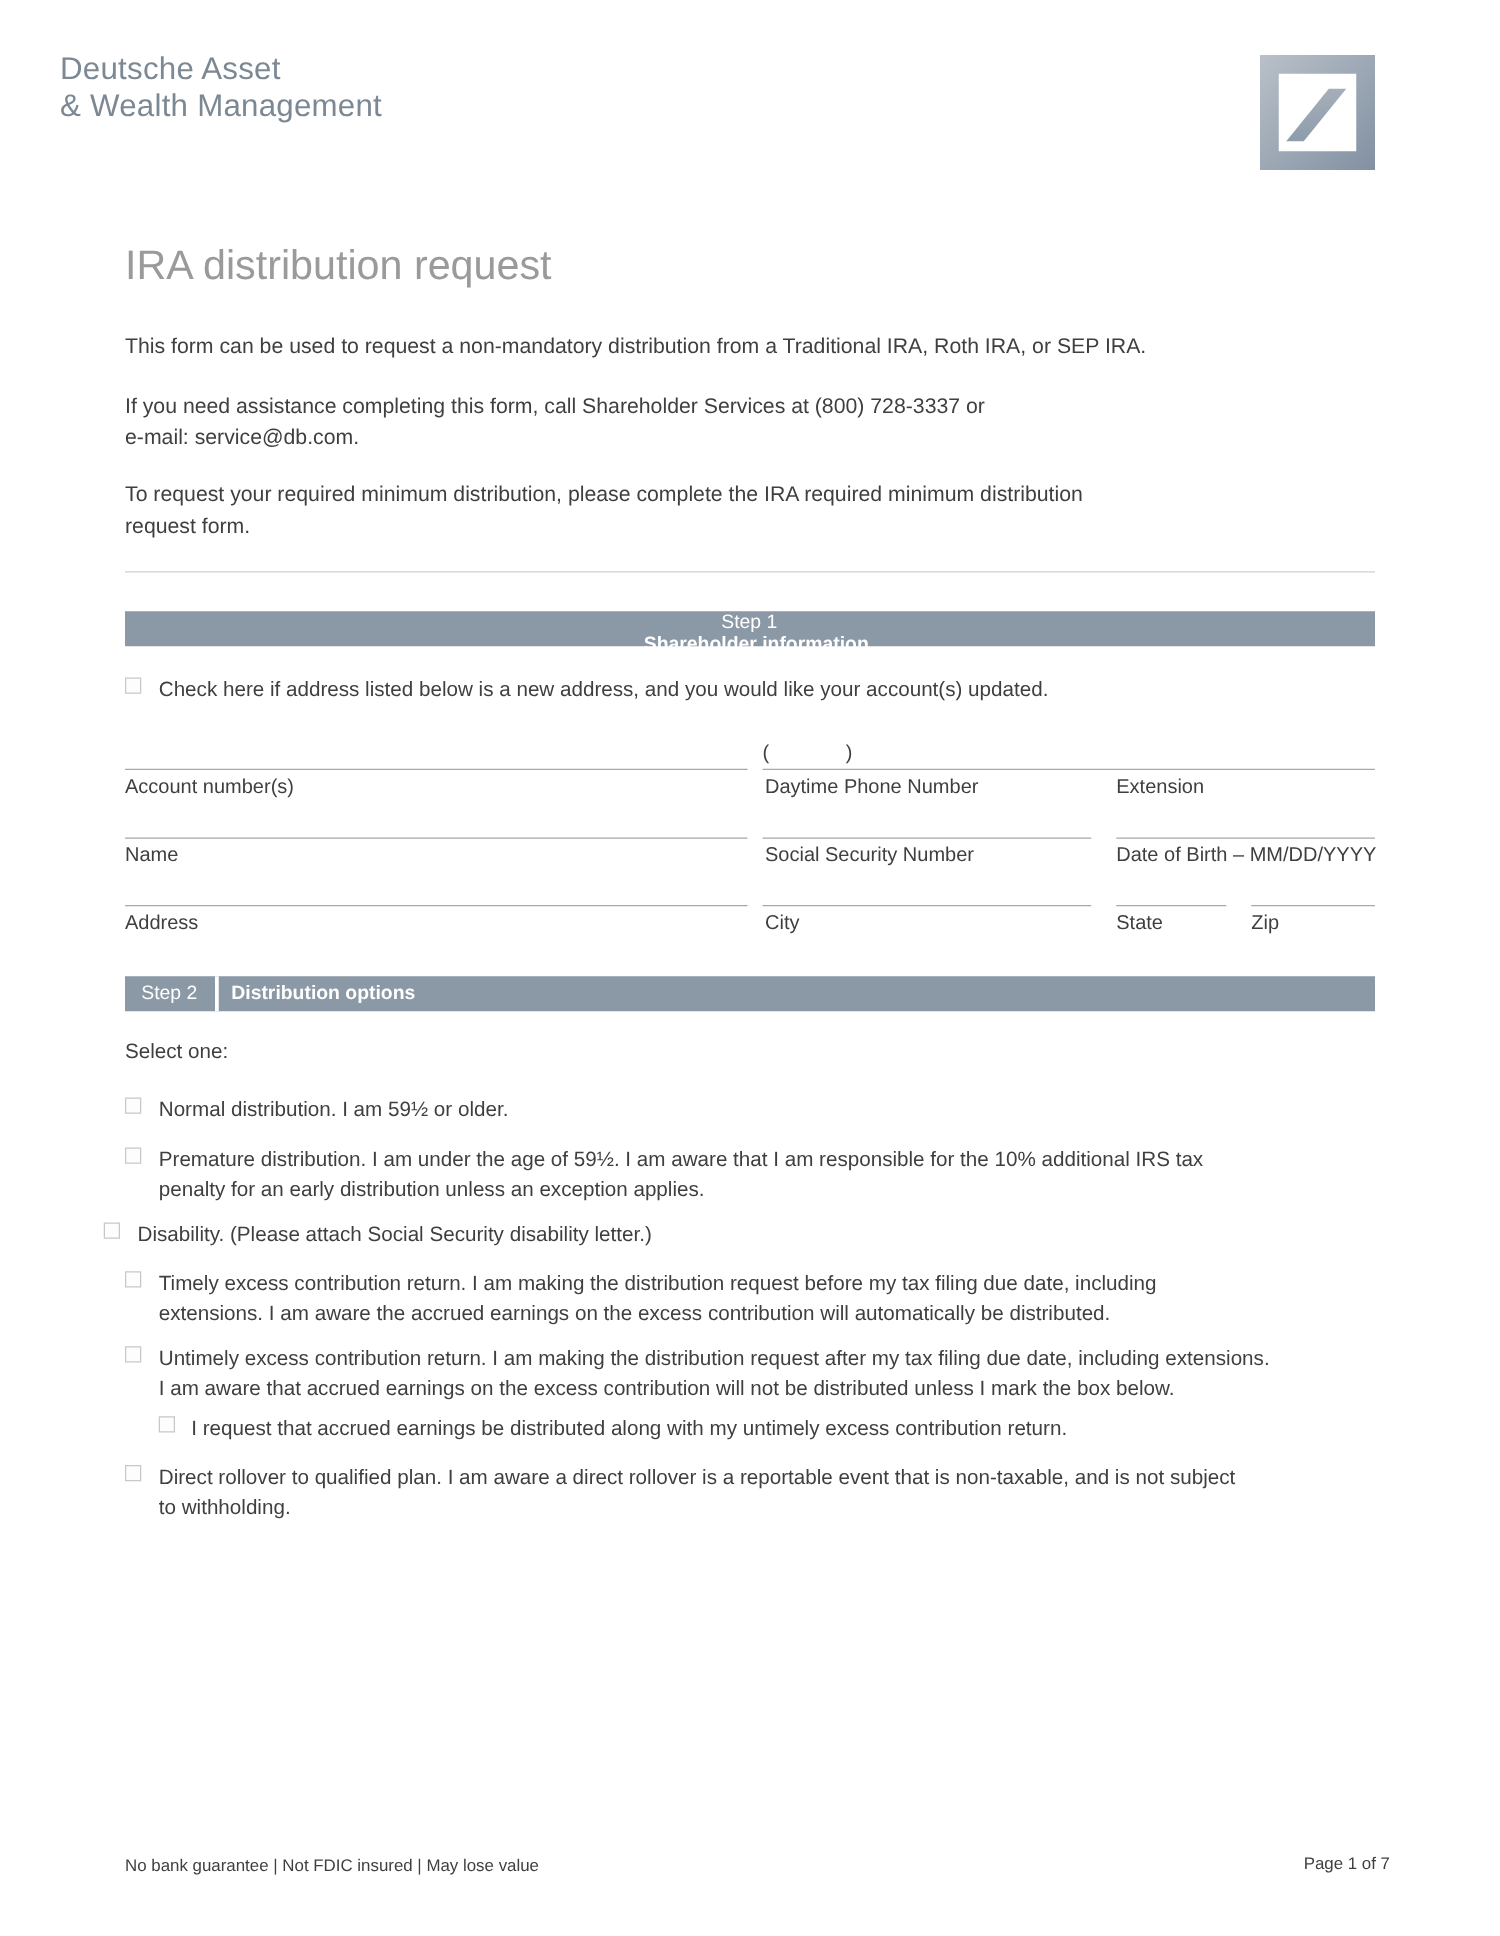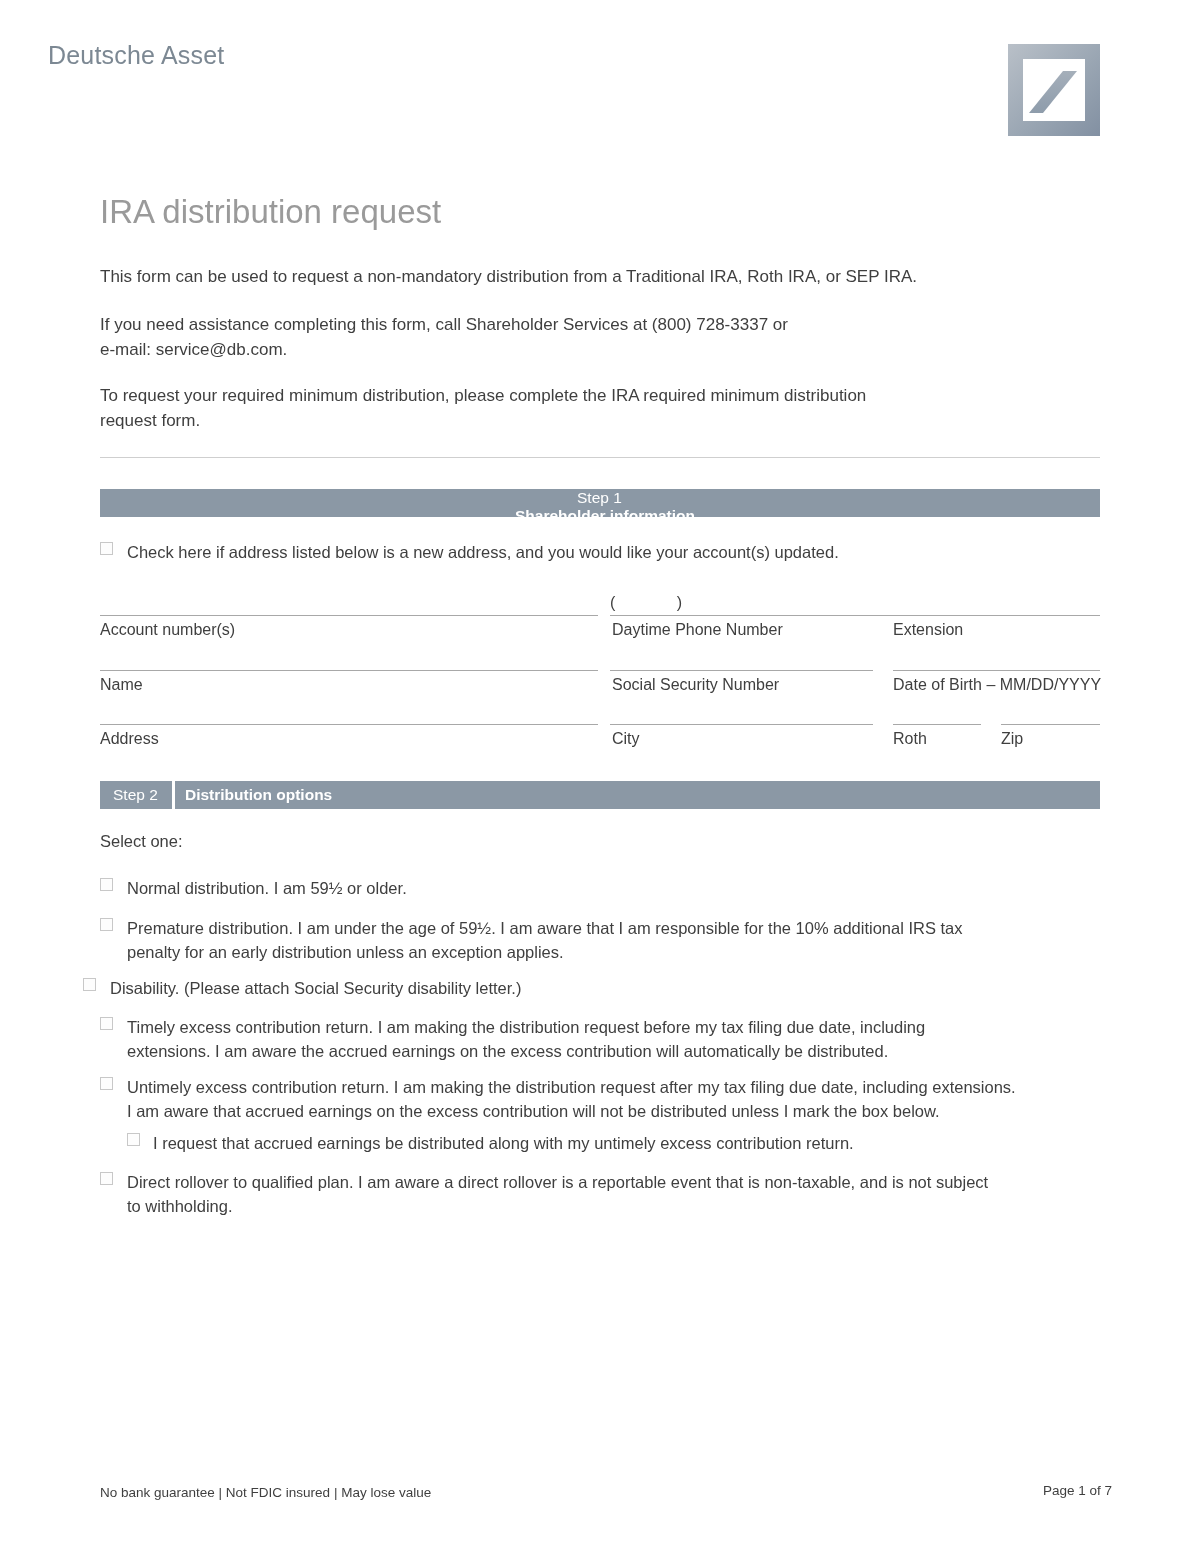--- a/index.html
+++ b/index.html
@@ -67,20 +67,21 @@
   .footer-disclaimer{position:absolute;left:100px;top:1485px;font-size:13.5px;color:var(--body-text);}
   .footer-page{position:absolute;right:88px;top:1483px;font-size:13.5px;color:var(--body-text);}
 </style>
 </head>
 <body>
 
 <div class="page">
 
   <div class="brand">
     <div>Deutsche Asset</div>
+    <div>&amp; Wealth Management</div>
   </div>
 
   <div class="logo">
     <div class="logo-inner">
       <svg viewBox="0 0 62 62" xmlns="http://www.w3.org/2000/svg" aria-hidden="true">
         <defs>
           <linearGradient id="slashGrad" x1="0" y1="0" x2="0" y2="1">
             <stop offset="0" stop-color="#a5afba"></stop>
             <stop offset="1" stop-color="#8e9cab"></stop>
           </linearGradient>
@@ -125,21 +126,21 @@
   <span class="field-label" style="left:100px;top:676px;">Name</span>
   <span class="field-label" style="left:612px;top:676px;">Social Security Number</span>
   <span class="field-label" style="left:893px;top:676px;">Date of Birth – MM/DD/YYYY</span>
 
   <div class="field-line" style="left:100px;top:724px;width:498px;"></div>
   <div class="field-line" style="left:610px;top:724px;width:263px;"></div>
   <div class="field-line" style="left:893px;top:724px;width:88px;"></div>
   <div class="field-line" style="left:1001px;top:724px;width:99px;"></div>
   <span class="field-label" style="left:100px;top:730px;">Address</span>
   <span class="field-label" style="left:612px;top:730px;">City</span>
-  <span class="field-label" style="left:893px;top:730px;">Roth</span>
+  <span class="field-label" style="left:893px;top:730px;">State</span>
   <span class="field-label" style="left:1001px;top:730px;">Zip</span>
 
   <div class="step-bar bar2">
     <span class="step-label">Step 2</span>
     <span class="bar-divider"></span>
     <span class="step-title">Distribution options</span>
   </div>
 
   <div class="prompt">Select one:</div>
 

